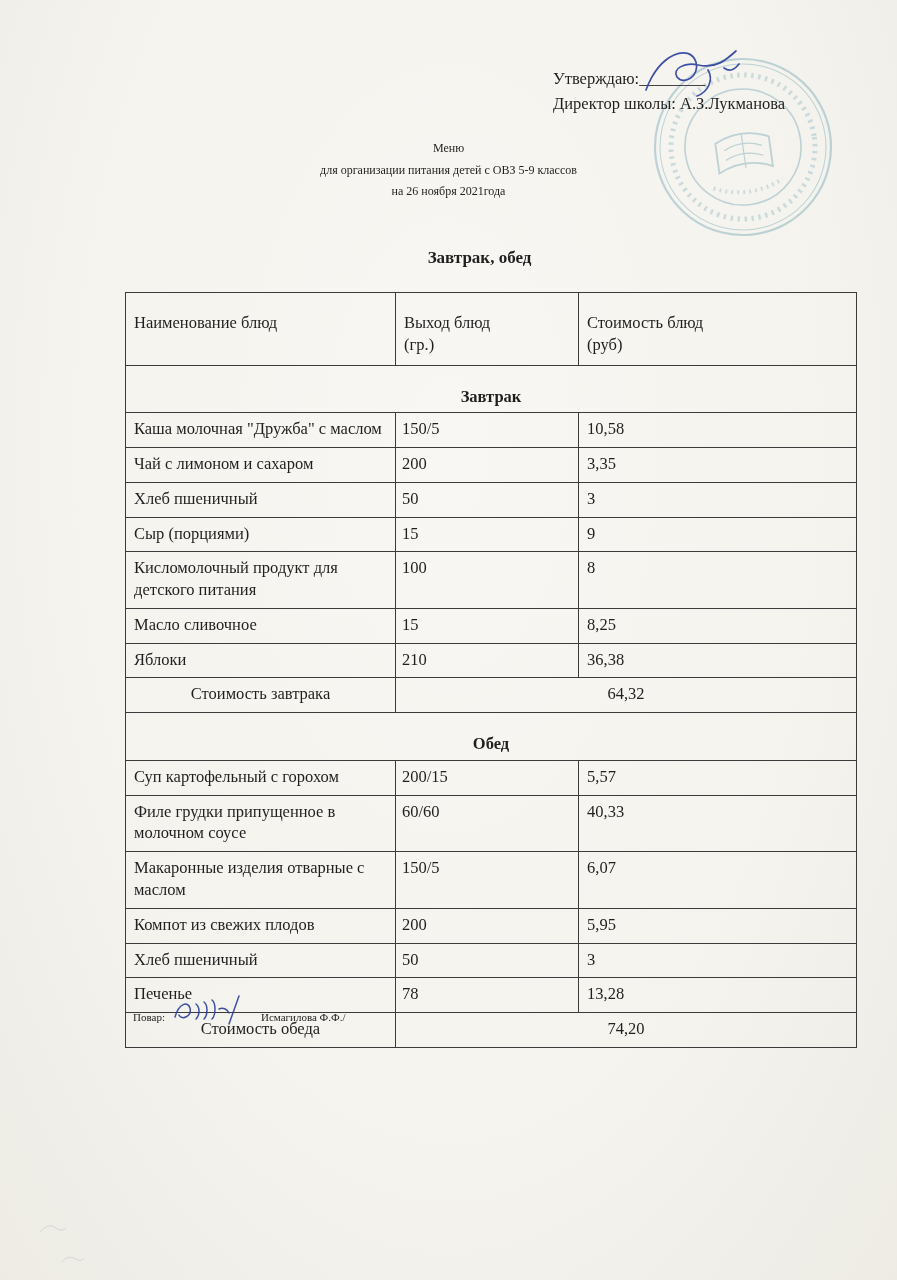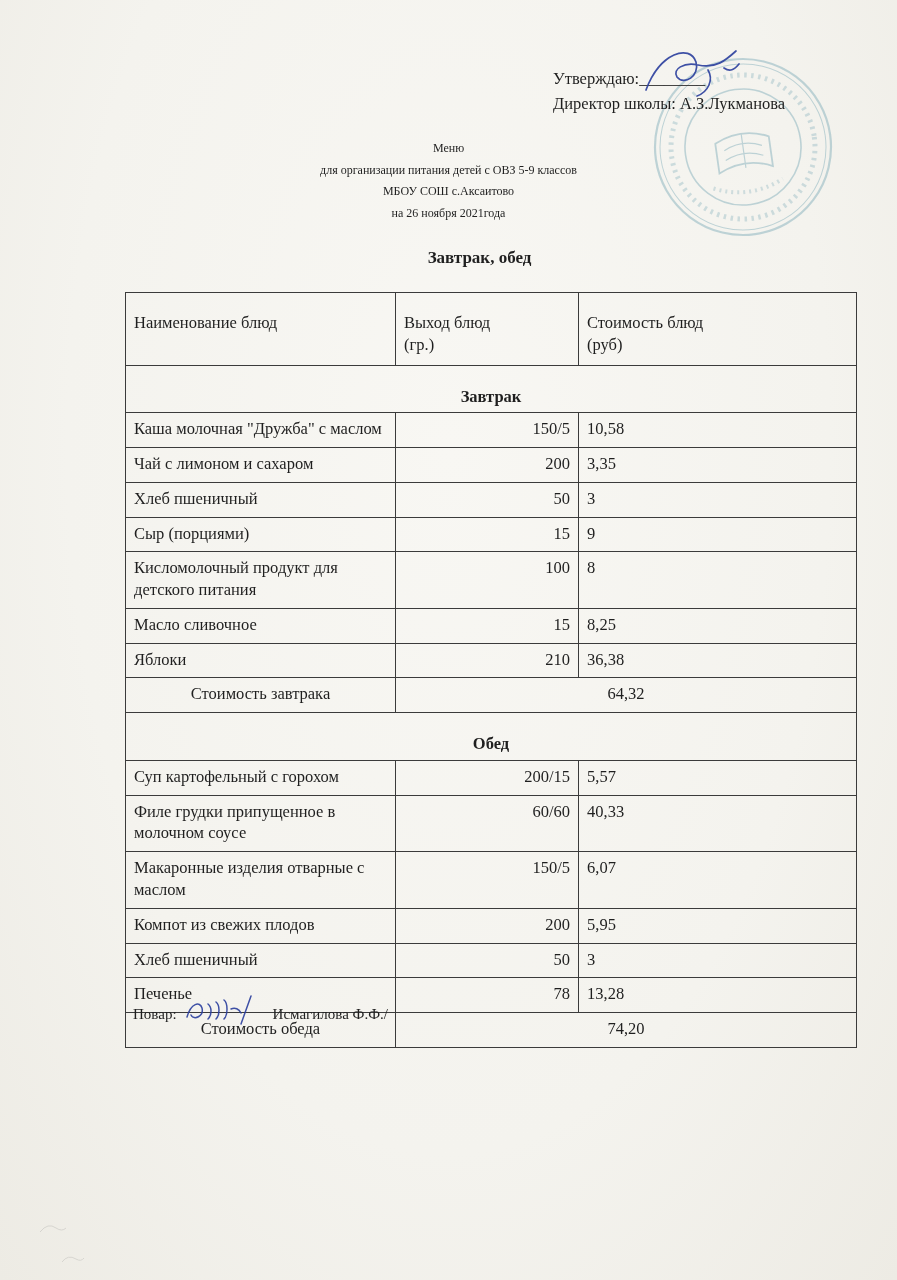--- a/index.html
+++ b/index.html
@@ -34,24 +34,24 @@
   table.menu col.c3{width:278px;}
   table.menu th,table.menu td{
     border:1px solid #3b3b3b;vertical-align:top;text-align:left;
     padding:5px 8px 7px 8px;line-height:1.32;font-weight:normal;
   }
   table.menu th{text-align:left;white-space:pre-line;padding-top:19px;padding-bottom:9px;}
   table.menu tr.section td{font-weight:bold;text-align:center;padding-top:20px;padding-bottom:5px;}
   table.menu tr.total td{font-weight:normal;}
   table.menu tr.total td:first-child{text-align:center;}
   table.menu tr.total td.total-value{text-align:center;}
-  table.menu td.portion{padding-left:6px;text-align:right;}
-
-  
-  .cook-line{position:absolute;top:993px;left:133px;font-size:15px;
+  table.menu td.portion{padding-left:6px;}
+
+  
+  .cook-line{position:absolute;top:993px;left:133px;font-size:11px;
     display:flex;align-items:flex-end;gap:4px;}
   .sig-cook{width:84px;height:34px;margin:0 2px -4px 2px;}
 
   .artifact{position:absolute;opacity:.18;}
   .a1{left:38px;top:1218px;}
   .a2{left:60px;top:1252px;}
 </style>
 </head>
 <body>
 
@@ -77,21 +77,20 @@
     <g fill="none" stroke="#2b3f9e" stroke-width="1.7" stroke-linecap="round" opacity=".9">
       <path d="M10 48 C 24 10, 54 2, 60 20 C 64 34, 48 44, 41 35 C 36 27, 48 20, 62 23 C 80 27, 90 18, 100 9"></path>
       <path d="M72 28 C 78 38, 72 50, 61 54"></path>
       <path d="M88 26 C 94 30, 98 28, 103 22"></path>
     </g>
   </svg>
 
   <div class="title-block">
     <div>Меню</div>
     <div>для организации питания  детей с ОВЗ 5-9 классов</div>
-    <div>МБОУ СОШ с.Аксаитово</div>
     <div>на 26 ноября  2021года</div>
   </div>
 
   <div class="subtitle">Завтрак, обед</div>
 
   <table class="menu">
     <colgroup>
         <col class="c1">
         <col class="c2">
         <col class="c3">

